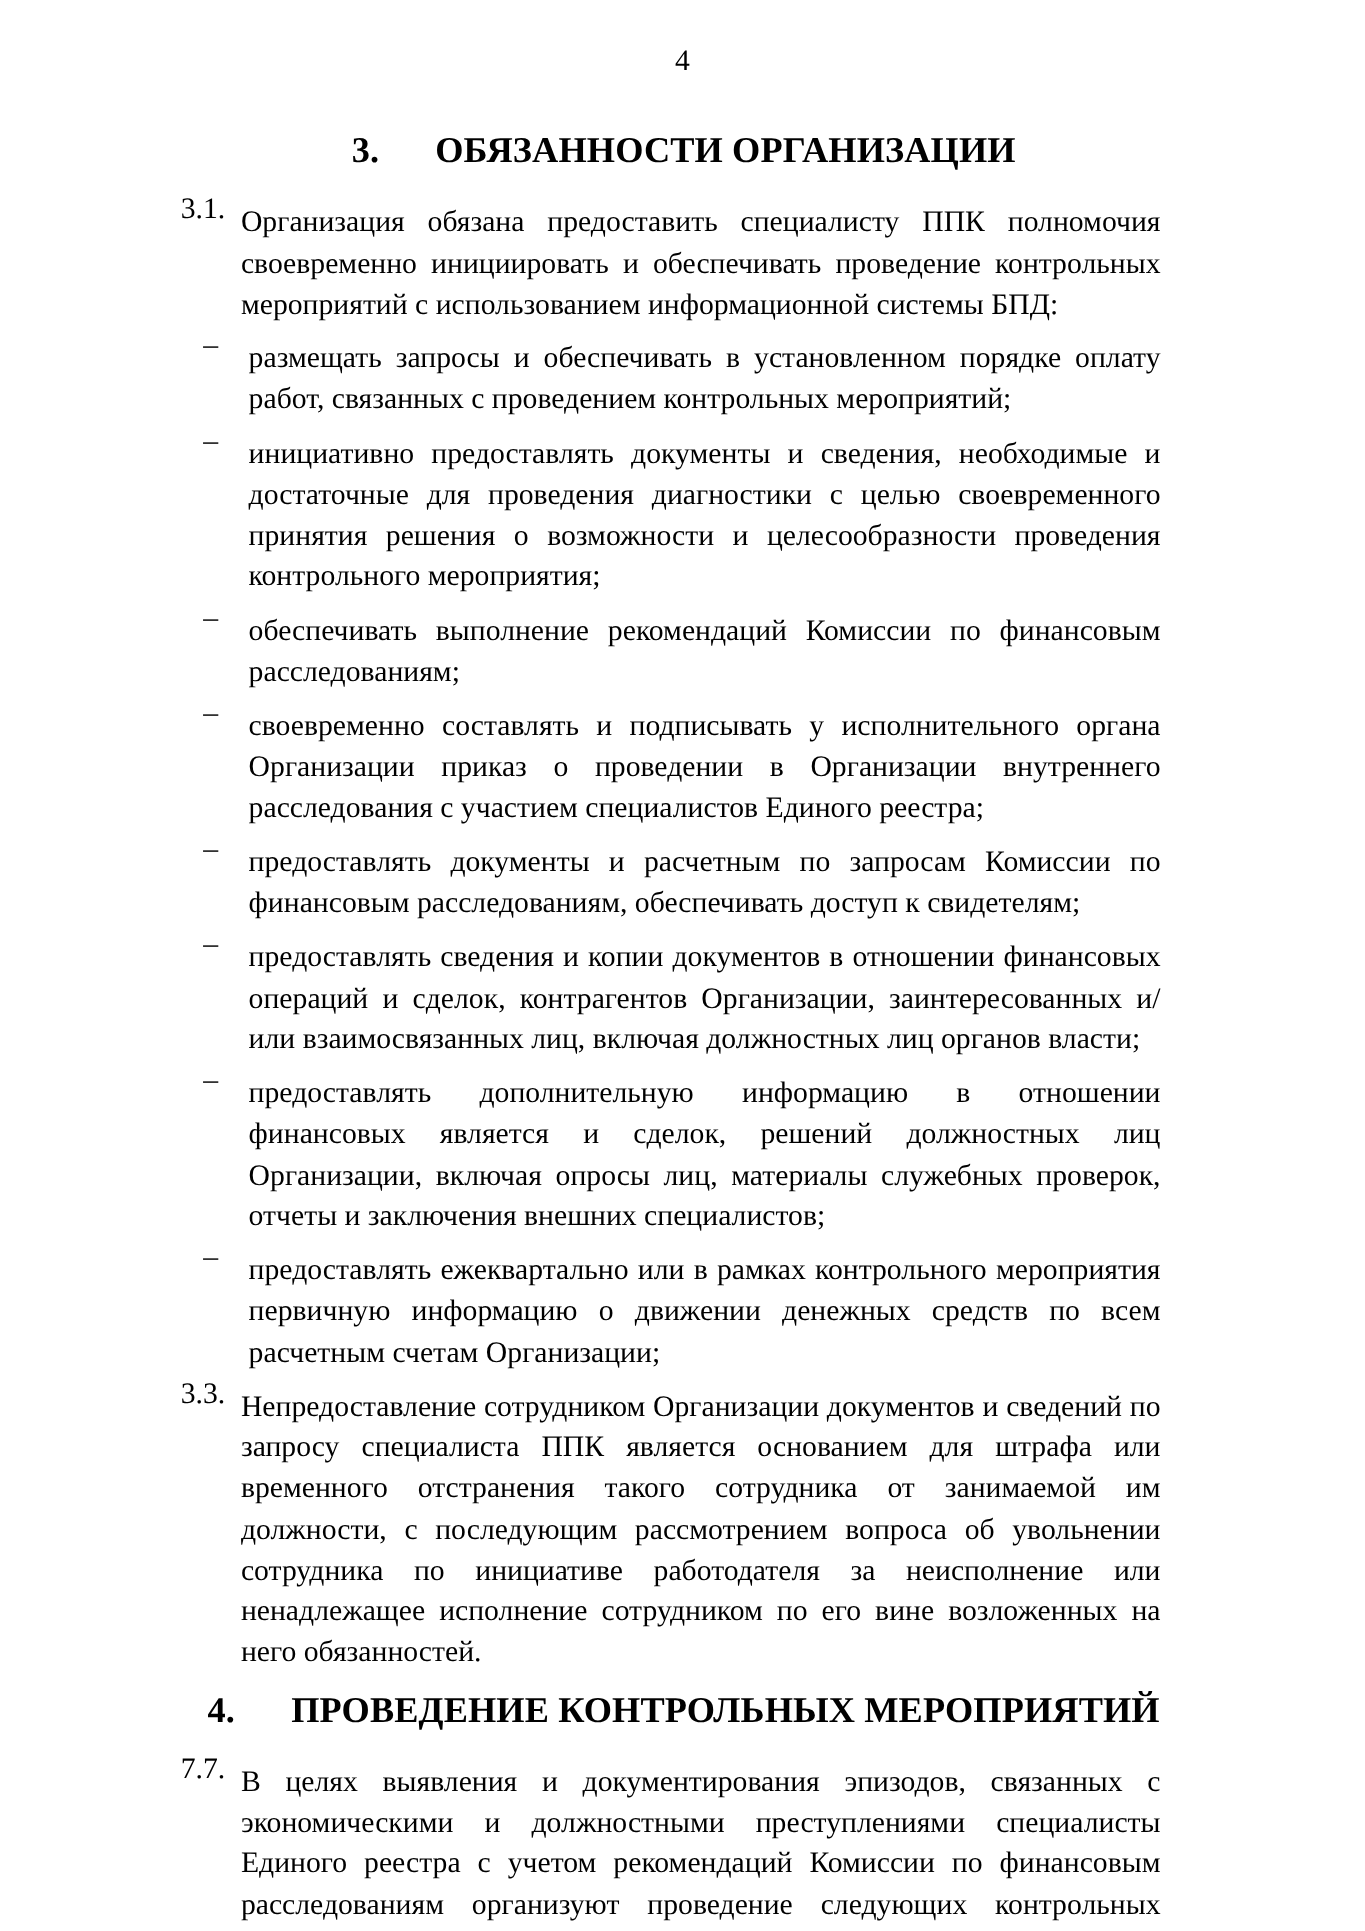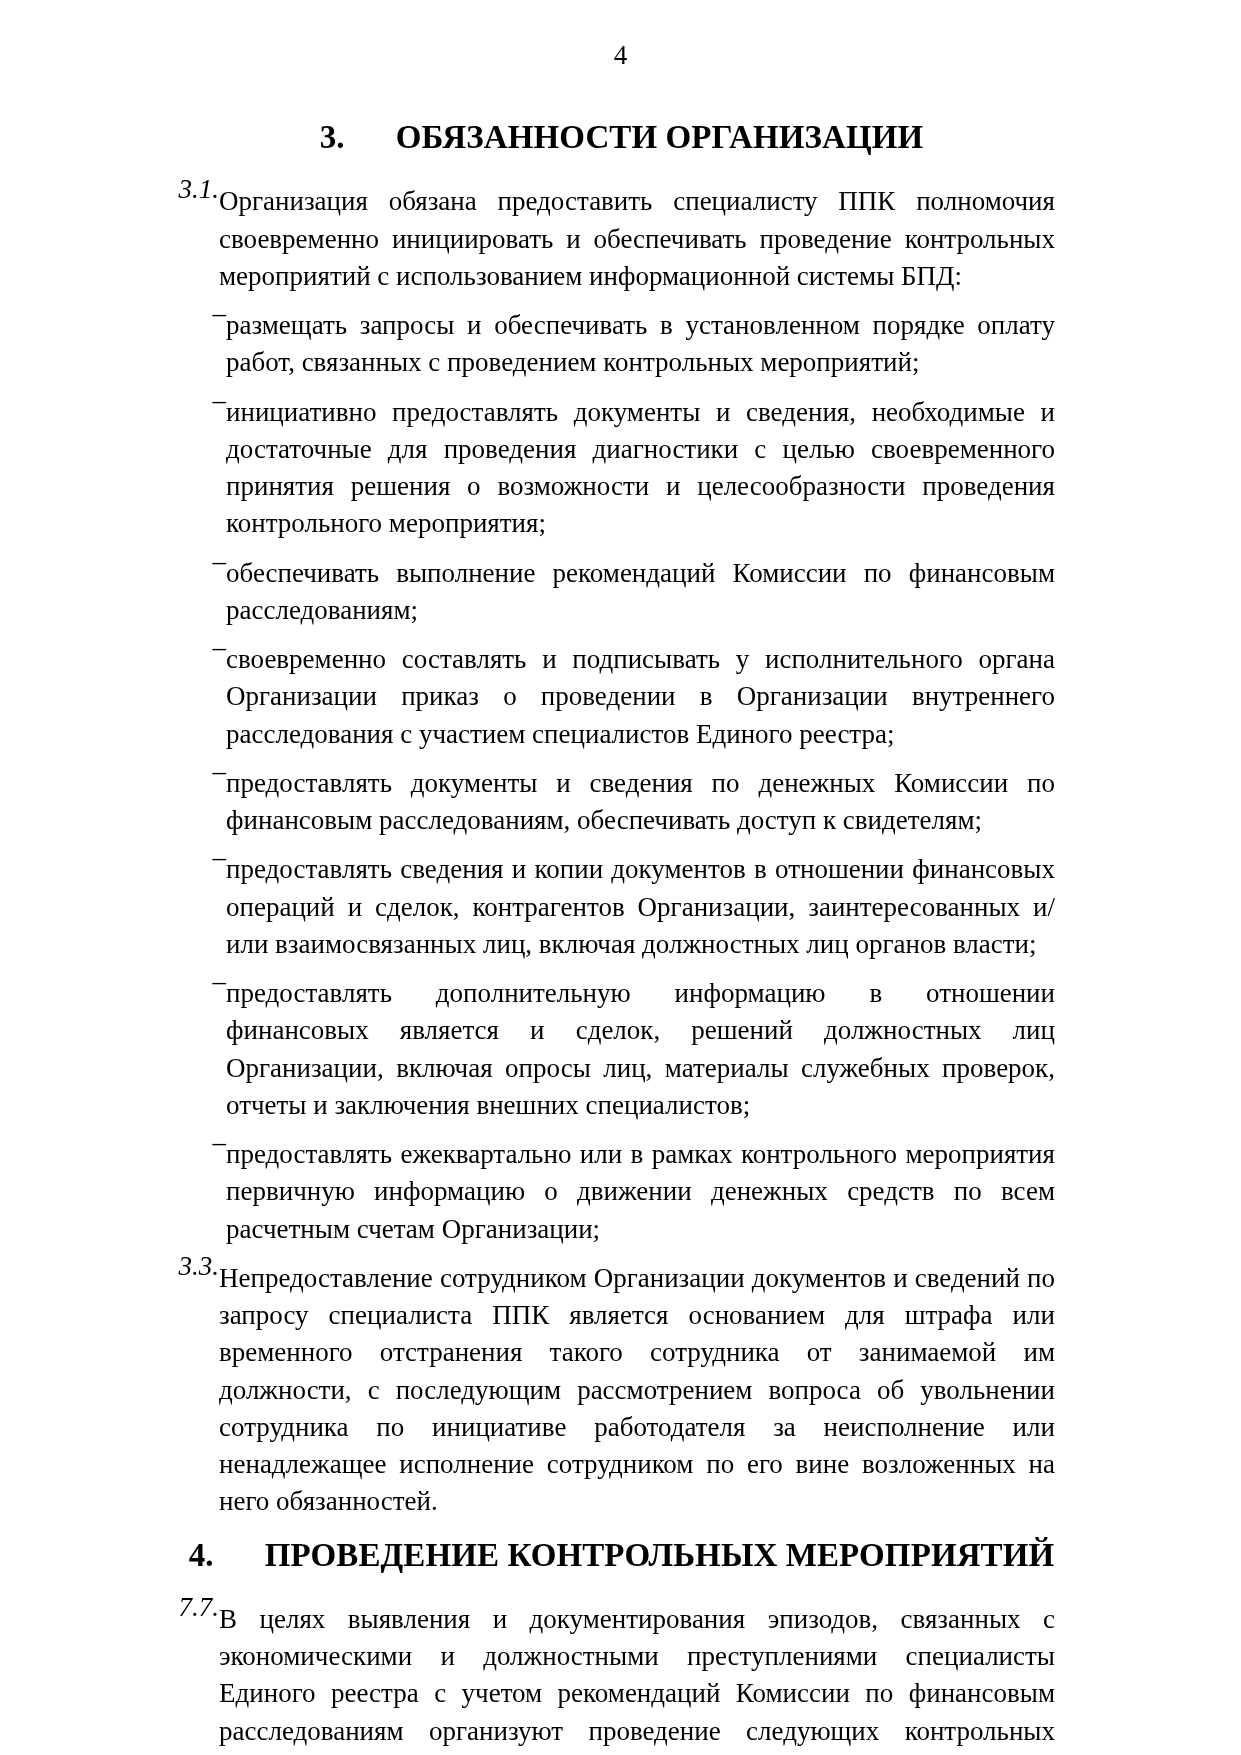--- a/index.html
+++ b/index.html
@@ -53,23 +53,22 @@
   .para {
     display: flex;
     align-items: flex-start;
     font-size: 27px;
     line-height: 1.38;
     margin: 0;
   }
   .para .marker {
     flex: 0 0 auto;
     width: 69px;
-    text-align: right;
+    text-align: center;
     white-space: nowrap;
-    font-style: italic;
   }
   .para .marker.dash {
     padding-left: 7px;
   }
   .para .body {
     flex: 1 1 auto;
     text-align: justify;
     text-justify: inter-word;
     hyphens: none;
     margin-top: 12px;
@@ -110,21 +109,21 @@
       <span class="body">обеспечивать выполнение рекомендаций Комиссии по финансовым расследованиям;</span>
     </div>
 
     <div class="para">
       <span class="marker dash">–</span>
       <span class="body">своевременно составлять и подписывать у исполнительного органа Организации приказ о проведении в Организации внутреннего расследования с участием специалистов Единого реестра;</span>
     </div>
 
     <div class="para">
       <span class="marker dash">–</span>
-      <span class="body">предоставлять документы и сведения по денежных Комиссии по финансовым расследованиям, обеспечивать доступ к свидетелям;</span>
+      <span class="body">предоставлять документы и расчетным по запросам Комиссии по финансовым расследованиям, обеспечивать доступ к свидетелям;</span>
     </div>
 
     <div class="para">
       <span class="marker dash">–</span>
       <span class="body">предоставлять сведения и копии документов в отношении финансовых операций и сделок, контрагентов Организации, заинтересованных и/или взаимосвязанных лиц, включая должностных лиц органов власти;</span>
     </div>
 
     <div class="para">
       <span class="marker dash">–</span>
       <span class="body">предоставлять дополнительную информацию в отношении финансовых является и сделок, решений должностных лиц Организации, включая опросы лиц, материалы служебных проверок, отчеты и заключения внешних специалистов;</span>

